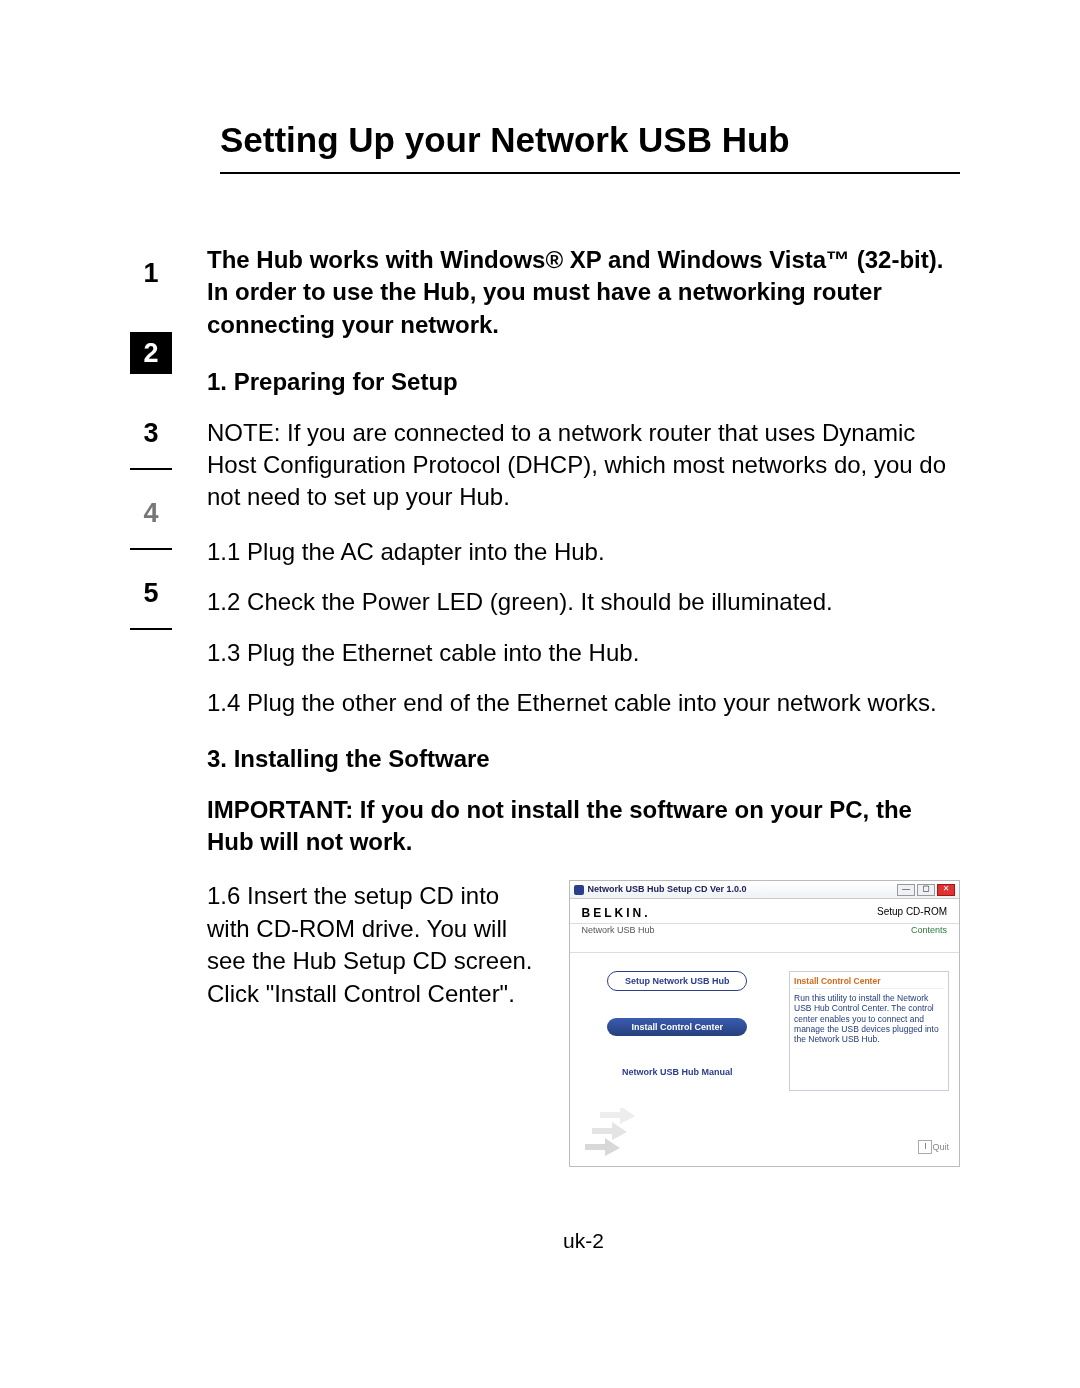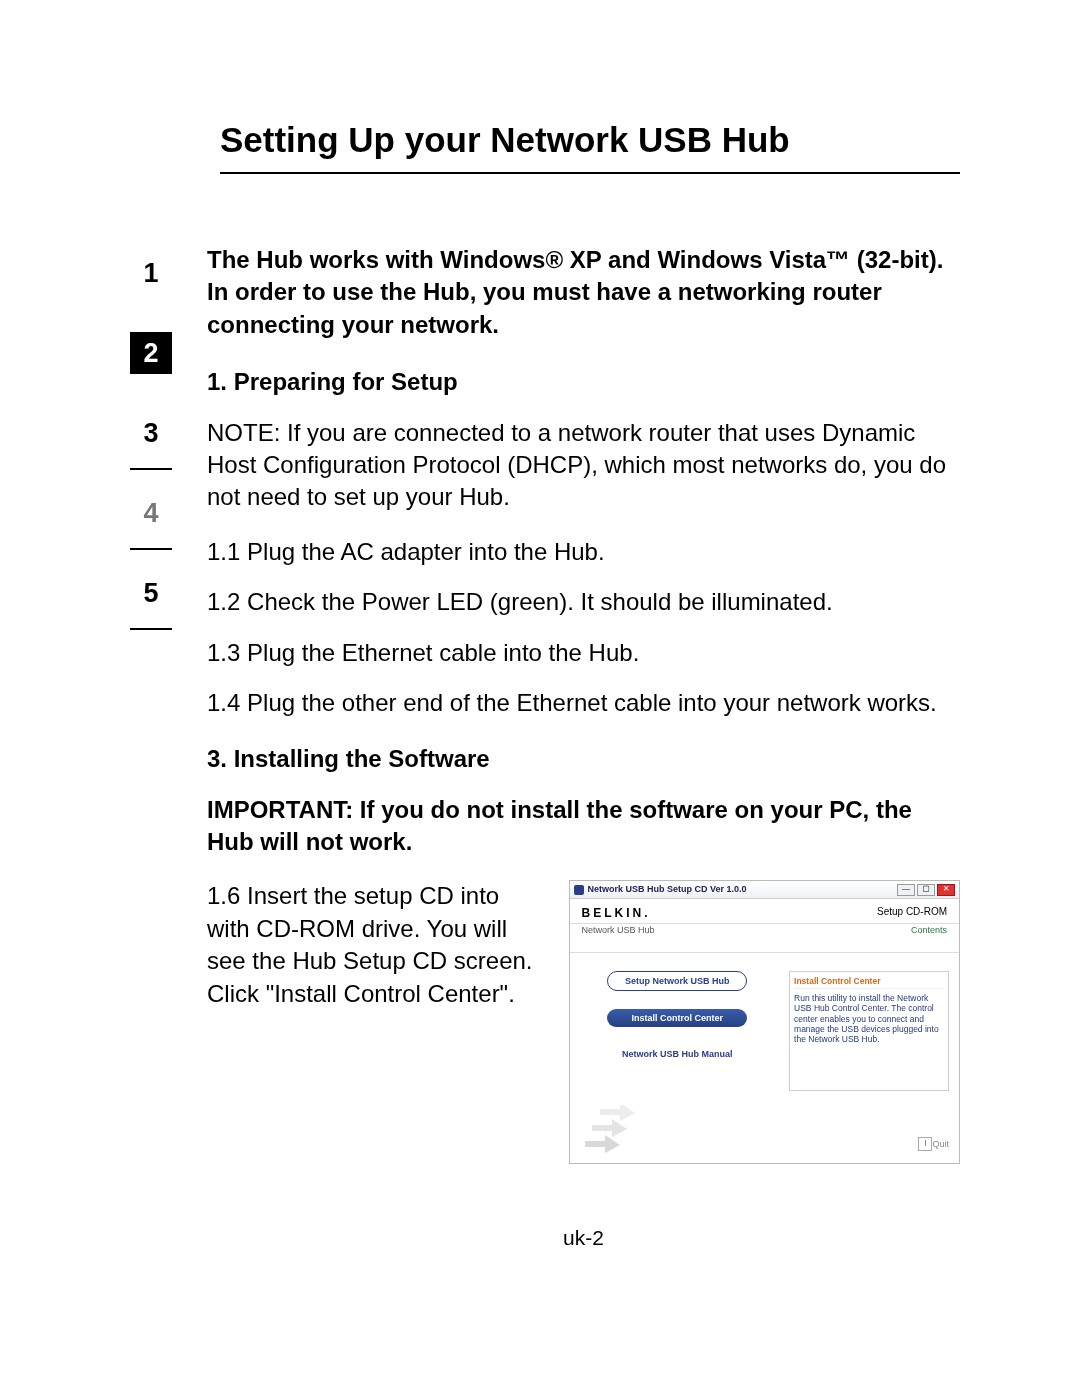--- a/index.html
+++ b/index.html
@@ -127,21 +127,21 @@
     border-bottom: 1px solid #ddd;
   }
   .cd-sub .contents { color: #2a7a3a; }
   .cd-body {
     display: flex;
     padding: 18px 10px 10px 10px;
     gap: 14px;
     min-height: 210px;
     position: relative;
   }
-  .cd-left { width: 55%; display:flex; flex-direction:column; gap:18px; align-items:center; }
+  .cd-left { width: 55%; display:flex; flex-direction:column; gap:27px; align-items:center; }
   .cdbtn {
     width: 140px;
     padding: 4px 6px;
     border-radius: 10px;
     text-align: center;
     font-size: 9px;
     font-weight: bold;
     color: #fff;
     background: linear-gradient(#3a5cb0,#26407d);
     border: none;

